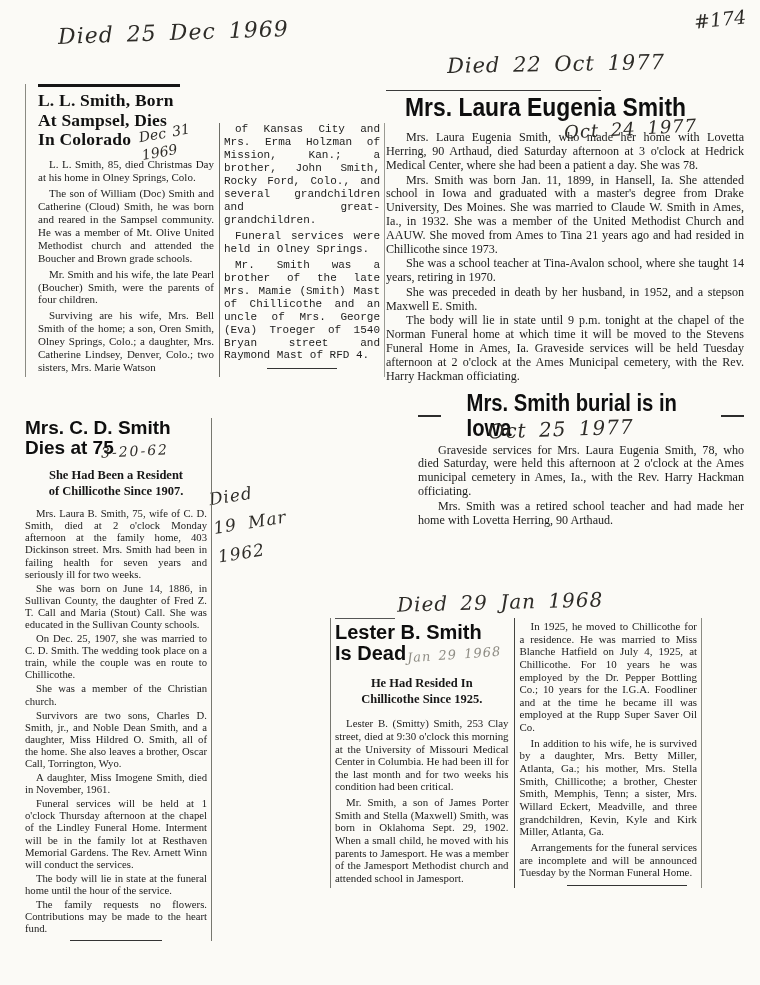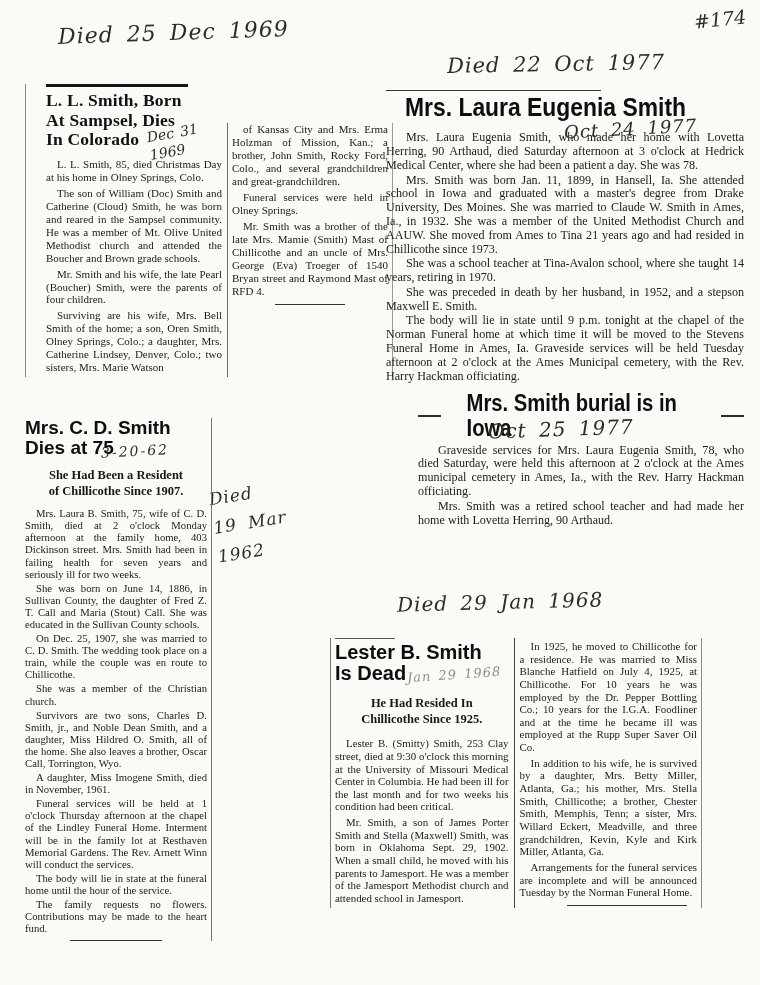--- a/index.html
+++ b/index.html
@@ -28,37 +28,37 @@
   .condensed{transform:scaleX(.88);transform-origin:left center;display:inline-block;}
   .subhead{
     font-family:"Liberation Serif", serif;font-weight:700;text-align:center;
     line-height:1.25;color:#161616;
   }
   .rule-thick{height:3px;background:#151515;}
   .rule-thin{height:1px;background:#3a3a3a;}
   .end-rule{height:1px;background:#333;margin:6px auto 0 auto;}
   .cols{display:flex;}
   
-  #art-ll{left:25px;top:84px;width:347px;border-left:1px solid #8a8a82;padding-left:20px;}
+  #art-ll{left:25px;top:84px;width:347px;border-left:1px solid #8a8a82;padding-left:12px;}
   #art-ll .col1{width:176px;padding-right:5px;}
   #art-ll .col2{width:156px;border-left:1px solid #6d6d66;border-right:1px solid #9a9a92;
-                padding:0 4px;margin-top:36px;}
+                padding:0 4px;margin-top:36px;font-family:Liberation Mono, monospace;}
   
   #art-laura{left:386px;top:90px;width:358px;}
   #art-laura .np{font-size:12.1px;line-height:1.14;}
   #art-laura .np p{text-indent:20px;margin:0 0 1px 0;}
   
   .hl-row{display:flex;align-items:center;justify-content:center;gap:10px;margin-top:8px;}
   .hl-dash{width:26px;height:2px;background:#2c2c2c;}
   
   #art-cd{left:25px;top:418px;width:182px;border-right:1px solid #77776f;padding-right:4px;}
   #art-cd .np{font-size:10.7px;line-height:1.13;}
   #art-cd .np p{margin:0 0 2px 0;}
   
-  #art-lester{left:330px;top:638px;width:372px;}
+  #art-lester{left:330px;top:618px;width:372px;}
   #art-lester .col1{width:178px;border-left:1px solid #777770;padding:0 5px 0 4px;}
   #art-lester .col2{width:182px;border-left:1px solid #44443f;border-right:1px solid #8a8a82;
                     padding:2px 4px 0 5px;}
   #art-lester .np{font-size:10.9px;line-height:1.16;}
   .faint{color:#8f8d85;}
 </style>
 </head>
 <body>
 
 <div class="hw" style="left:58px;top:20px;font-size:22px;transform:rotate(-2deg);">Died 25 Dec 1969</div>

